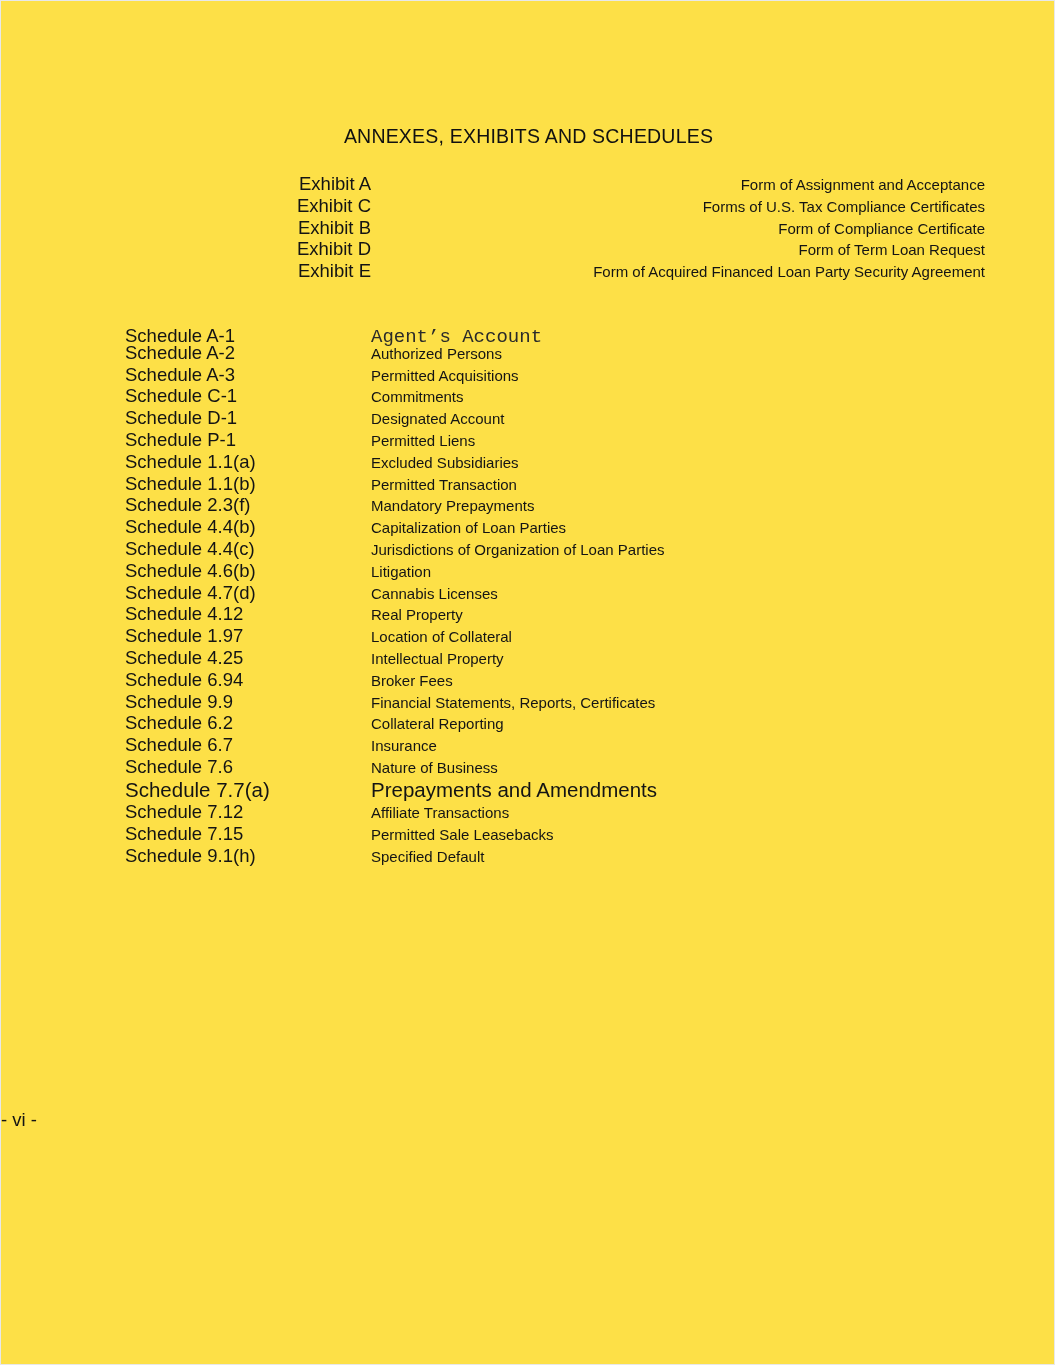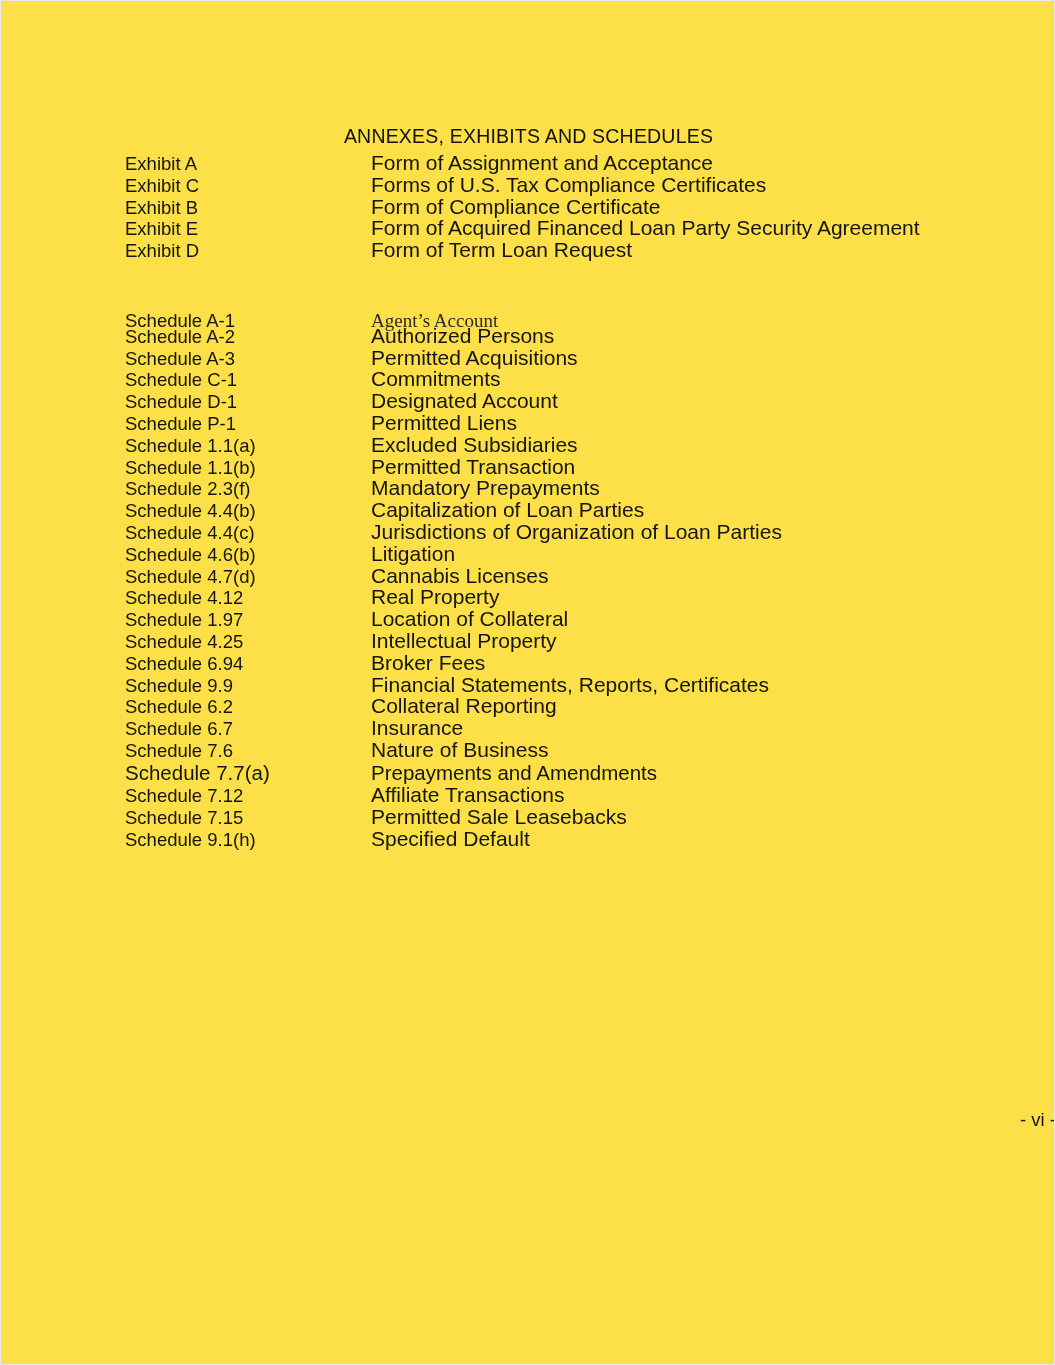--- a/index.html
+++ b/index.html
@@ -32,72 +32,73 @@
     color: #111111;
   }
 
   .listing {
     position: absolute;
     left: 124px;
     width: 860px;
   }
 
   .exhibit-block {
-    top: 151px;
+    top: 172px;
+    text-align: right;
   }
 
   .schedule-block {
-    top: 302px;
+    top: 319px;
   }
 
   .entry-row {
     display: flex;
     align-items: baseline;
     height: 21.8px;
     line-height: 21.8px;
     white-space: nowrap;
   }
 
   .entry-label {
     width: 246px;
     flex: 0 0 246px;
     font-size: 18.5px;
     color: #141414;
   }
 
   .entry-desc {
     flex: 1 1 auto;
-    font-size: 21px;
+    font-size: 15px;
     color: #141414;
   }
 
   
   .entry-row.serif-desc .entry-desc {
-    font-family: Liberation Serif, serif;
+    font-family: Liberation Mono, monospace;
     font-size: 19px;
     color: #2a2a2a;
     margin-top: 7px;
   }
 
   
   .entry-row.oversized {
     height: 23.5px;
     line-height: 23.5px;
   }
   .entry-row.oversized .entry-label,
   .entry-row.oversized .entry-desc {
     font-size: 20.5px;
   }
 
   .page-number {
     position: absolute;
     top: 1108px;
     left: 0;
     width: 1055px;
-    text-align: right;
+    text-align: left;
     font-size: 18.5px;
     color: #141414;
   }
 </style>
 </head>
 <body>
 
 <div class="page">
 
   <div class="doc-title">ANNEXES, EXHIBITS AND SCHEDULES</div>
@@ -109,26 +110,26 @@
       </div>
       <div class="entry-row">
         <div class="entry-label">Exhibit C</div>
         <div class="entry-desc">Forms of U.S. Tax Compliance Certificates</div>
       </div>
       <div class="entry-row">
         <div class="entry-label">Exhibit B</div>
         <div class="entry-desc">Form of Compliance Certificate</div>
       </div>
       <div class="entry-row">
+        <div class="entry-label">Exhibit D</div>
+        <div class="entry-desc">Form of Term Loan Request</div>
+      </div>
+      <div class="entry-row">
         <div class="entry-label">Exhibit E</div>
         <div class="entry-desc">Form of Acquired Financed Loan Party Security Agreement</div>
-      </div>
-      <div class="entry-row">
-        <div class="entry-label">Exhibit D</div>
-        <div class="entry-desc">Form of Term Loan Request</div>
       </div>
     </div>
 
   <div class="listing schedule-block" id="schedule-list">
       <div class="entry-row serif-desc">
         <div class="entry-label">Schedule A-1</div>
         <div class="entry-desc">Agent’s Account</div>
       </div>
       <div class="entry-row">
         <div class="entry-label">Schedule A-2</div>

